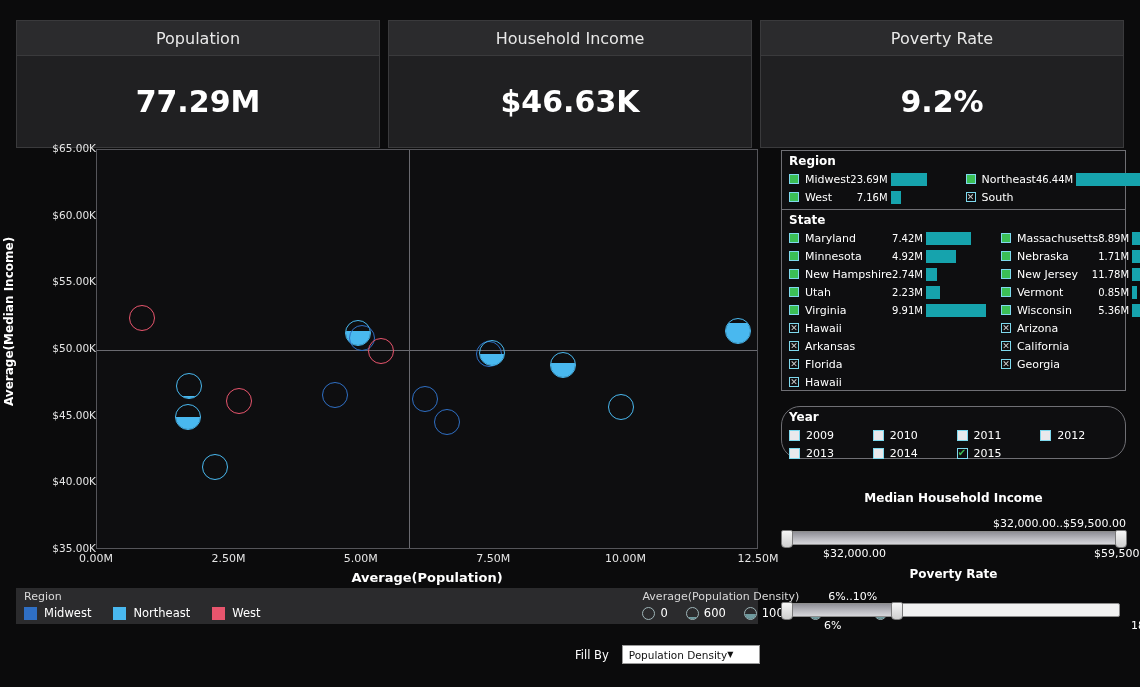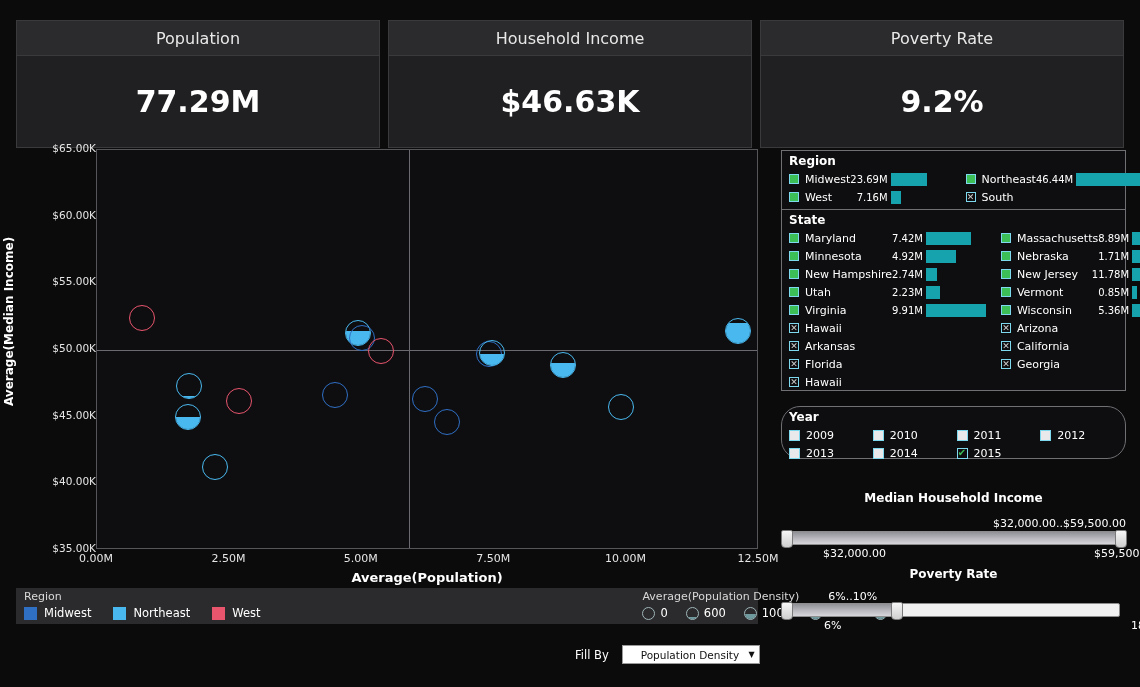--- a/index.html
+++ b/index.html
@@ -58,22 +58,22 @@
   .swatch { width: 13px; height: 13px; margin-right: 7px; }
   .legend-label { color: #ffffff; font-size: 11.5px; }
   .dsw { width: 13px; height: 13px; border-radius: 50%; border: 1.3px solid #9fb5b8;
          margin-right: 5px; position: relative; overflow: hidden; }
   .dsw i { position: absolute; left: 0; right: 0; bottom: 0; background: #6f9a9e; display: block; }
 
   
   .fillby { position: absolute; left: 575px; top: 645px; display: flex; align-items: center; }
   .fillby-label { color: #ffffff; font-size: 11.5px; margin-right: 13px; }
   .fillby-select { width: 138px; height: 19px; background: #ffffff; border: 1px solid #9a9a9a;
-                   display: flex; align-items: center; justify-content: space-between;
-                   padding: 0 4px 0 18px; color: #111; font-size: 10.5px; }
+                   display: flex; align-items: center; 
+                   padding: 0 4px 0 6px; color: #111; font-size: 10.5px; }
   .caret { font-size: 8px; color: #111; }
 
   
   .panel { position: absolute; border: 1px solid #6f6f74; background: #0e0e10; }
   .panel-head { color: #ffffff; font-size: 12px; font-weight: bold; padding: 3px 0 2px 7px; }
   .panel-sep { height: 1px; background: #6f6f74; }
   .grid2 { display: grid; grid-template-columns: 1fr 1fr; padding: 0 4px 3px 4px; }
   .frow { display: flex; align-items: center; height: 18px; padding-left: 3px; }
   .cbx { width: 10px; height: 10px; margin-right: 6px; flex: none;
          display: flex; align-items: center; justify-content: center;

